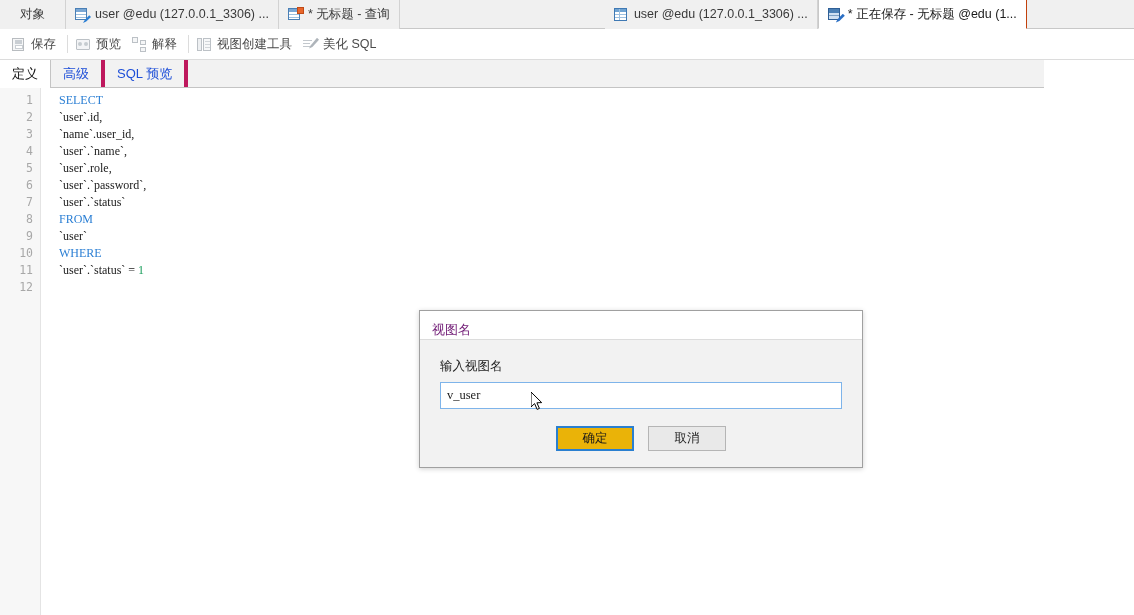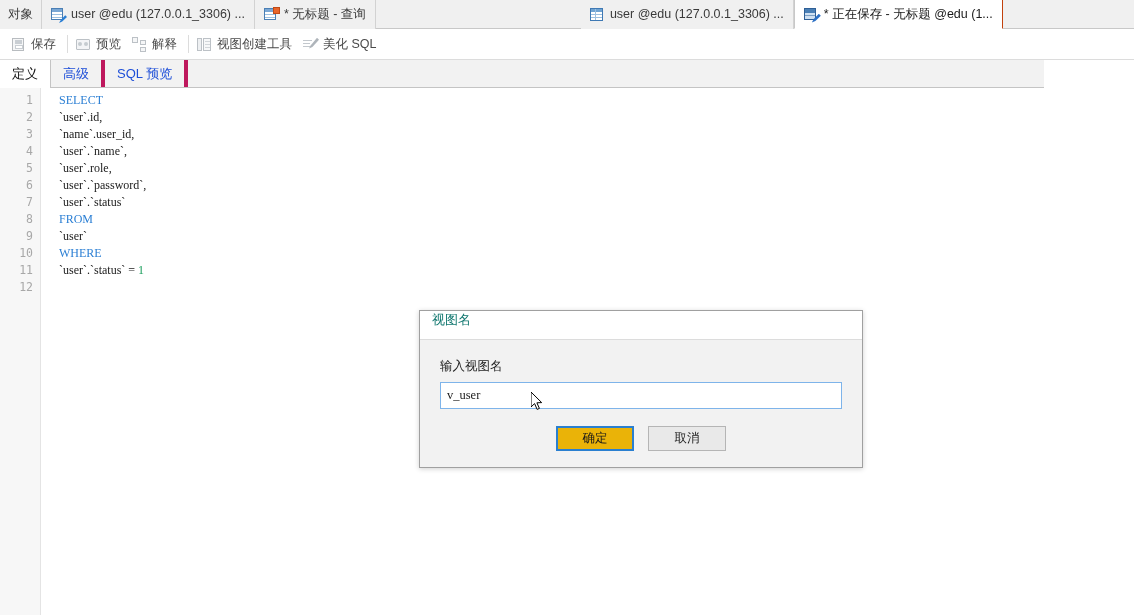--- a/index.html
+++ b/index.html
@@ -39,21 +39,21 @@
     box-sizing: border-box;
     font-size: 12.5px;
     color: #3a3a3a;
     white-space: nowrap;
     border-right: 1px solid #d2d2d2;
     background: #f0f0f0;
     position: relative;
   }
   .tab.first {
     border-right: 1px solid #d2d2d2;
-    padding: 0 8px;
+    padding: 0 20px;
   }
   .tab.active {
     background: #ffffff;
     border-bottom: 1px solid #ffffff;
     margin-bottom: -1px;
     border-left: 1px solid #c8c8c8;
     border-right: 1px solid #c2410c;
     color: #1a1a1a;
   }
   .tab-filler {
@@ -315,24 +315,24 @@
     border: 1px solid #a0a0a0;
     box-shadow: 0 1px 5px rgba(0,0,0,0.18);
     box-sizing: border-box;
   }
   .dlg-title {
     height: 29px;
     background: #ffffff;
     border-bottom: 1px solid #dcdcdc;
     box-sizing: border-box;
     display: flex;
-    align-items: flex-start;
+    align-items: flex-end;
     padding-left: 12px;
     font-size: 13px;
-    color: #0f766e;
+    color: #701a75;
   }
   .dlg-body {
     padding: 18px 20px 0 20px;
   }
   .dlg-label {
     font-size: 12.5px;
     color: #222;
     margin-bottom: 7px;
   }
   .dlg-input {

